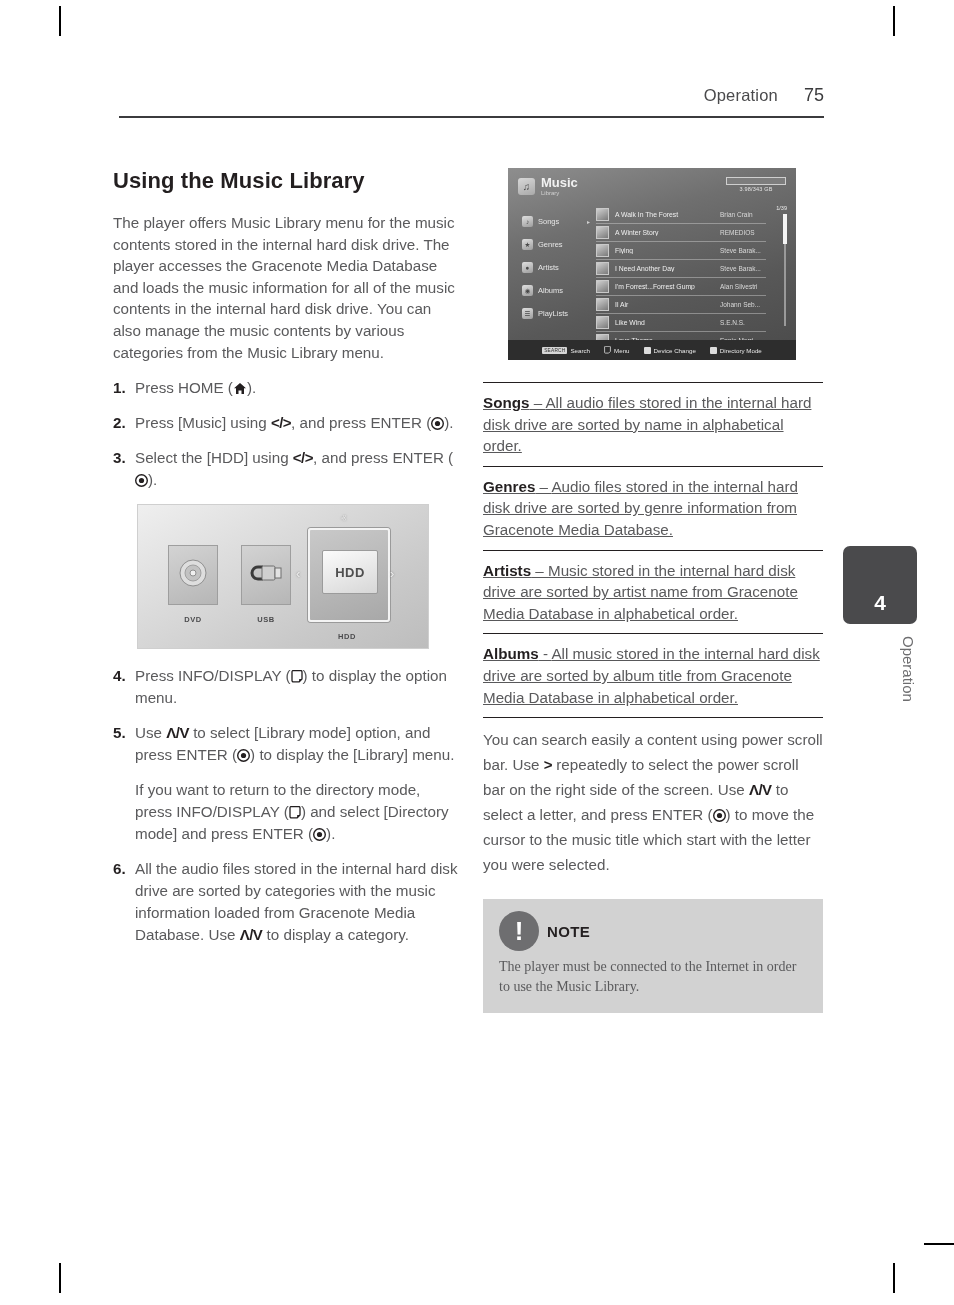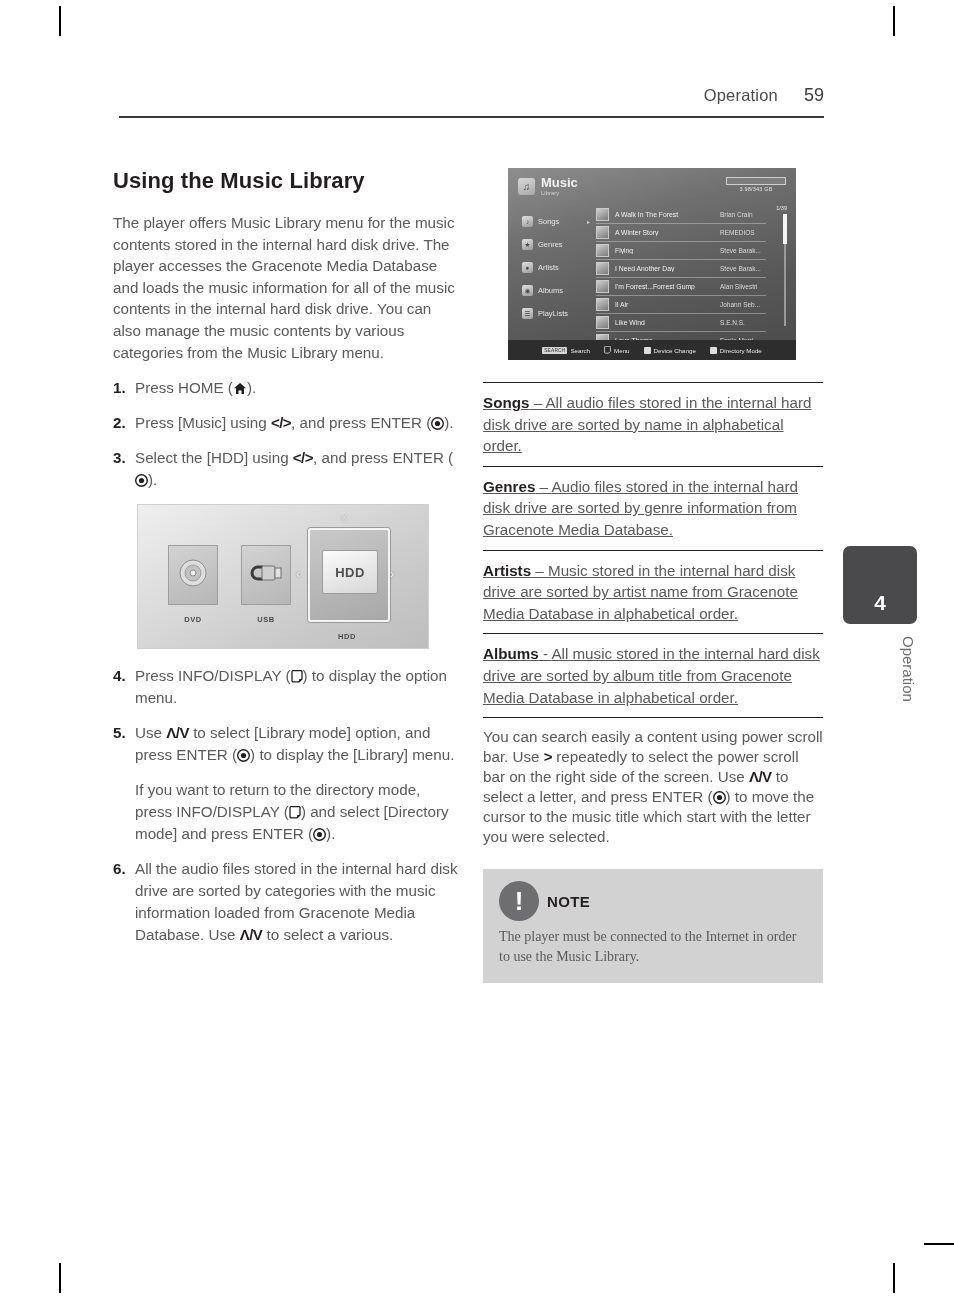--- a/index.html
+++ b/index.html
@@ -109,21 +109,21 @@
   }
   .ml-key-sq{width:7px;height:7px;background:#dcdcdc;border-radius:1px;display:inline-block;}
   
   .defs{border-top:1.3px solid #231f20;text-decoration:underline;}
   .def{
     border-bottom:1.3px solid #231f20;padding:9px 0 9px 0;
     font-size:15.2px;line-height:21.6px;color:#5a5a5c;
   }
   .def.last{border-bottom:1.3px solid #231f20;}
   .para-after{
-    font-size:15.2px;line-height:20px;color:#5a5a5c;padding:9px 0 0 0;margin:0;
+    font-size:15.2px;line-height:25px;color:#5a5a5c;padding:9px 0 0 0;margin:0;
   }
   
   .note{
     margin-top:22px;background:#d2d2d2;width:340px;box-sizing:border-box;
     padding:12px 16px 16px 16px;position:relative;
   }
   .note-hd{display:flex;align-items:center;gap:8px;margin-bottom:6px;}
   .note-circ{
     width:40px;height:40px;border-radius:50%;background:#6e6e70;
     display:flex;align-items:center;justify-content:center;
@@ -149,21 +149,21 @@
 
 <div class="cropmark" style="left:59px;top:6px;width:1.6px;height:30px;"></div>
 <div class="cropmark" style="left:893px;top:6px;width:1.6px;height:30px;"></div>
 <div class="cropmark" style="left:59px;top:1263px;width:1.6px;height:30px;"></div>
 <div class="cropmark" style="left:893px;top:1263px;width:1.6px;height:30px;"></div>
 <div class="cropmark" style="left:924px;top:1243px;width:30px;height:1.6px;"></div>
 
 <div class="page-header">
   <div class="hdr-row">
     <span class="hdr-section">Operation</span>
-    <span class="hdr-page">59</span>
+    <span class="hdr-page">75</span>
   </div>
   <div class="hdr-rule"></div>
 </div>
 
 <div class="col-left">
 
   <h1 class="title">Using the Music Library</h1>
 
   <p class="body">The player offers Music Library menu for the music contents stored in the internal hard disk drive. The player accesses the Gracenote Media Database and loads the music information for all of the music contents in the internal hard disk drive. You can also manage the music contents by various categories from the Music Library menu.</p>
 
@@ -250,21 +250,21 @@
   <div class="substep"><span>If you want to return to the directory mode, press INFO/DISPLAY (</span><span class="ico ico-info"><svg width="12" height="13" viewBox="0 0 12 13">
           <path d="M1 1.8 a1.3 1.3 0 0 1 1.3-1.3 h7.4 a1.3 1.3 0 0 1 1.3 1.3 v7.2 l-2.8 2.8 h-5.9 a1.3 1.3 0 0 1 -1.3-1.3 z" fill="none" stroke="#231f20" stroke-width="1.3"></path>
           <path d="M11 9 l-2.8 2.8 v-2.8 z" fill="#231f20"></path>
         </svg></span><span>) and select [Directory mode] and press ENTER (</span><span class="ico ico-enter"><svg width="13" height="13" viewBox="0 0 13 13">
           <circle cx="6.5" cy="6.5" r="5.8" fill="none" stroke="#231f20" stroke-width="1.4"></circle>
           <circle cx="6.5" cy="6.5" r="2.6" fill="#231f20"></circle>
         </svg></span><span>).</span></div>
 
   <div class="step">
     <span class="step-num">6.</span>
-    <span class="step-txt"><span>All the audio files stored in the internal hard disk drive are sorted by categories with the music information loaded from Gracenote Media Database. Use </span><span class="arrows">Λ/V</span><span> to select a various.</span></span>
+    <span class="step-txt"><span>All the audio files stored in the internal hard disk drive are sorted by categories with the music information loaded from Gracenote Media Database. Use </span><span class="arrows">Λ/V</span><span> to display a category.</span></span>
   </div>
 
 </div>
 
 <div class="col-right">
 
   <div class="shot-music">
     <div class="ml-head">
       <div class="ml-icon-box">♫</div>
       <div>

